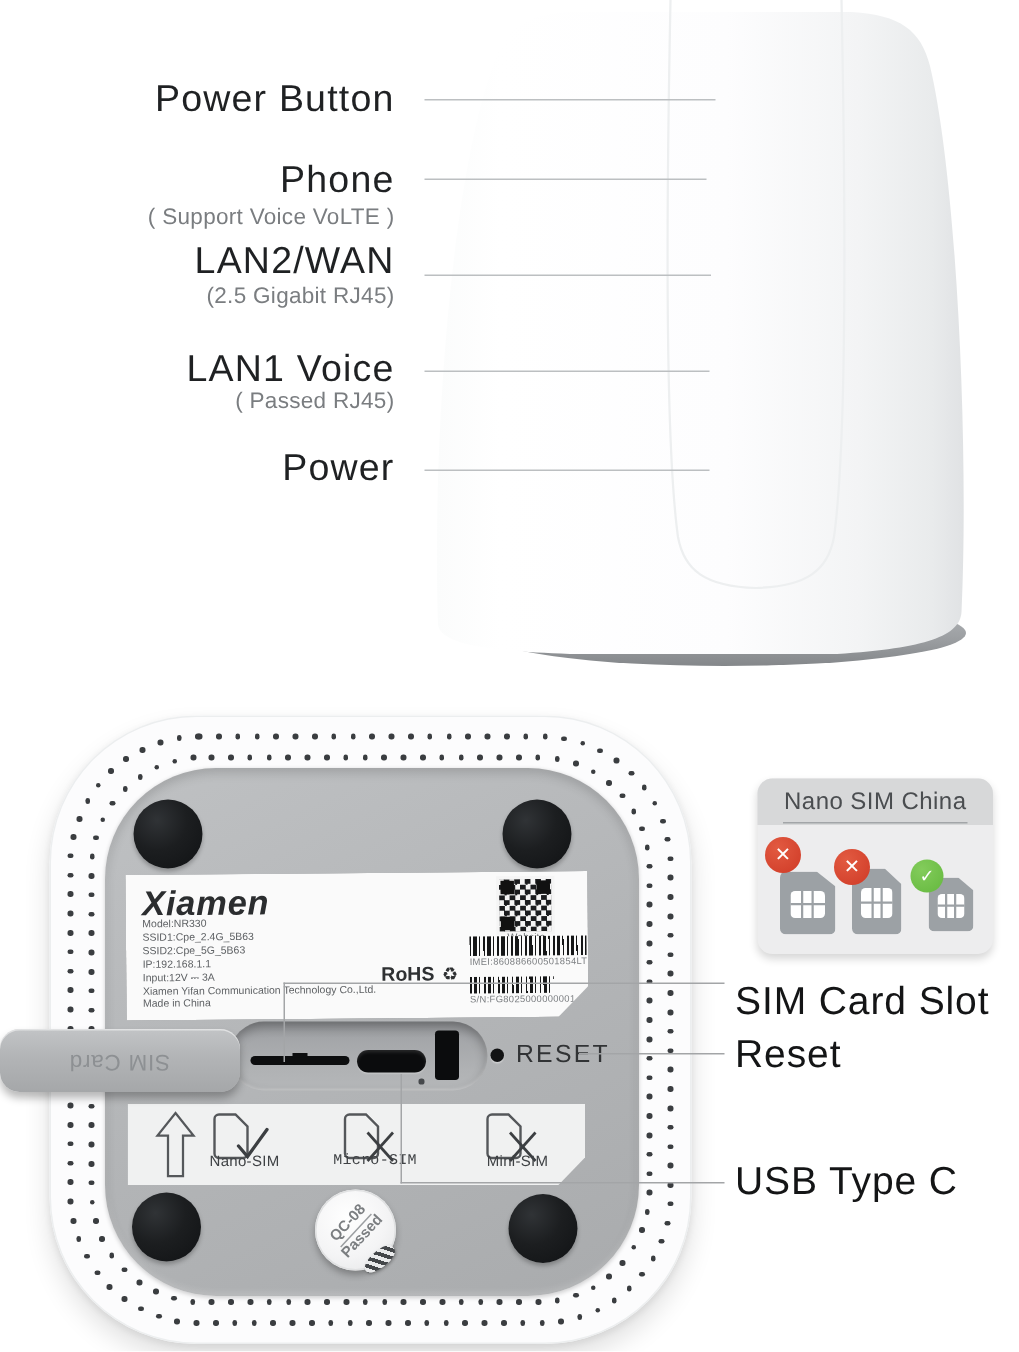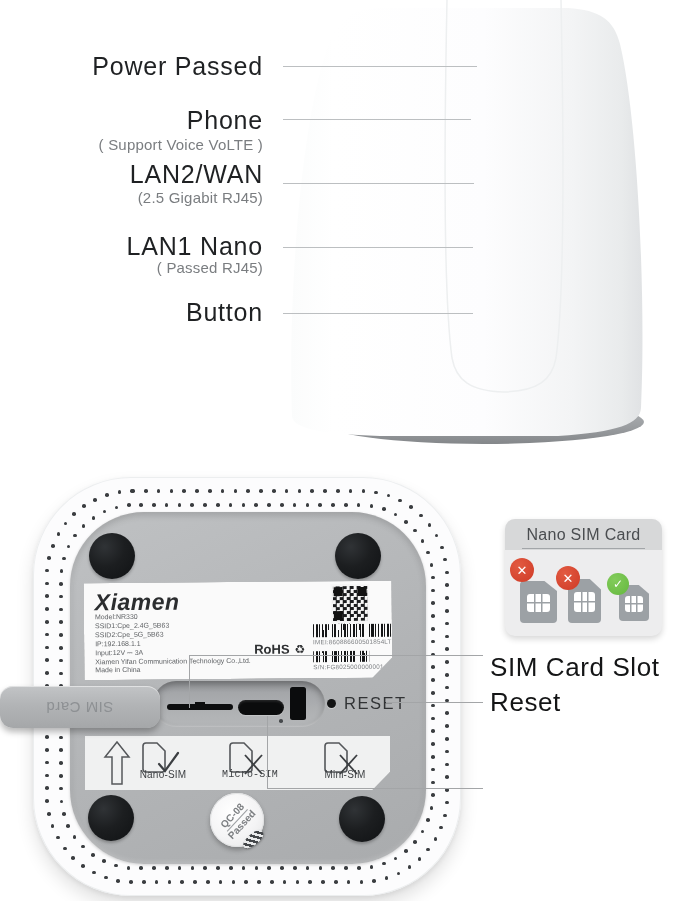--- a/index.html
+++ b/index.html
@@ -140,28 +140,28 @@
         <stop offset="1" stop-color="#84878a"></stop>
       </linearGradient>
     </defs>
     <ellipse cx="483" cy="422" rx="161" ry="22" fill="url(#gbase)"></ellipse>
     <path d="M292,416 C288,300 300,120 330,40 C338,18 352,9 382,8 L568,8 C600,10 614,20 620,44
              C638,120 646,300 641,408 C640,424 618,432 558,436 L380,436 C318,434 293,428 292,416 Z" fill="url(#gtower)"></path>
     <path d="M447,0 C444,150 444,300 452,358 C456,380 470,391 504,392 C538,391 552,380 556,358
              C564,300 564,150 561,0" fill="none" stroke="#edeff0" stroke-width="1.5"></path>
   </svg>
 
-  <div class="lbl" style="top:52px;">Power Passed</div>
+  <div class="lbl" style="top:52px;">Power Button</div>
   <div class="lbl" style="top:106px;">Phone</div>
   <div class="sub" style="top:136px;">( Support Voice VoLTE )</div>
   <div class="lbl" style="top:160px;">LAN2/WAN</div>
   <div class="sub" style="top:189px;">(2.5 Gigabit RJ45)</div>
-  <div class="lbl" style="top:232px;">LAN1 Nano</div>
+  <div class="lbl" style="top:232px;">LAN1 Voice</div>
   <div class="sub" style="top:259px;">( Passed RJ45)</div>
-  <div class="lbl" style="top:298px;">Button</div>
+  <div class="lbl" style="top:298px;">Power</div>
 
   <div class="cline" style="left:283px;top:66px;width:194px;z-index:2;"></div>
   <div class="cline" style="left:283px;top:119px;width:188px;z-index:2;"></div>
   <div class="cline" style="left:283px;top:183px;width:191px;z-index:2;"></div>
   <div class="cline" style="left:283px;top:247px;width:190px;z-index:2;"></div>
   <div class="cline" style="left:283px;top:313px;width:190px;z-index:2;"></div>
 
   <div class="power-btn">
     <svg width="20" height="20" viewBox="0 0 18 18">
       <path d="M5.0,4.3 A7,7 0 1 0 13.0,4.3" fill="none" stroke="#b2b6b8" stroke-width="1.6" stroke-linecap="round"></path>
@@ -496,38 +496,39 @@
 
   <div class="qc-sticker">
     <div class="qc-inner">
       <div class="qc-l1">QC-08</div>
       <div class="qc-l2">Passed</div>
     </div>
     <div class="qc-peel"></div>
   </div>
 
   <div class="sim-box">
-    <div class="sim-box-header">Nano SIM Card</div>
+    <div class="sim-box-header">Nano SIM China</div>
     <div class="sim-box-rule"></div>
     <div class="gcard" style="left:15px;top:62px;width:37px;height:42px;">
       <div class="gchip"></div>
     </div>
     <div class="gcard" style="left:63px;top:60px;width:33px;height:44px;">
       <div class="gchip"></div>
     </div>
     <div class="gcard" style="left:114px;top:66px;width:30px;height:36px;">
       <div class="gchip"></div>
     </div>
     <div class="badge red" style="left:5px;top:39px;width:24px;height:24px;font-size:13px;">✕</div>
     <div class="badge red" style="left:51px;top:47px;width:24px;height:24px;font-size:13px;">✕</div>
     <div class="badge green" style="left:102px;top:54px;width:22px;height:22px;font-size:12px;">✓</div>
   </div>
 
   <div class="side-label" style="top:652px;">SIM Card Slot</div>
   <div class="side-label" style="top:687px;">Reset</div>
+  <div class="side-label" style="top:772px;">USB Type C</div>
 
   <div class="bline" style="left:189px;top:655px;width:1px;height:53px;"></div>
   <div class="bline" style="left:189px;top:655px;width:294px;height:1px;"></div>
   <div class="bline" style="left:386px;top:702px;width:97px;height:1px;"></div>
   <div class="bline" style="left:267px;top:716px;width:1px;height:73px;"></div>
   <div class="bline" style="left:267px;top:788px;width:216px;height:1px;"></div>
 
 </div>
 
 </body></html>

